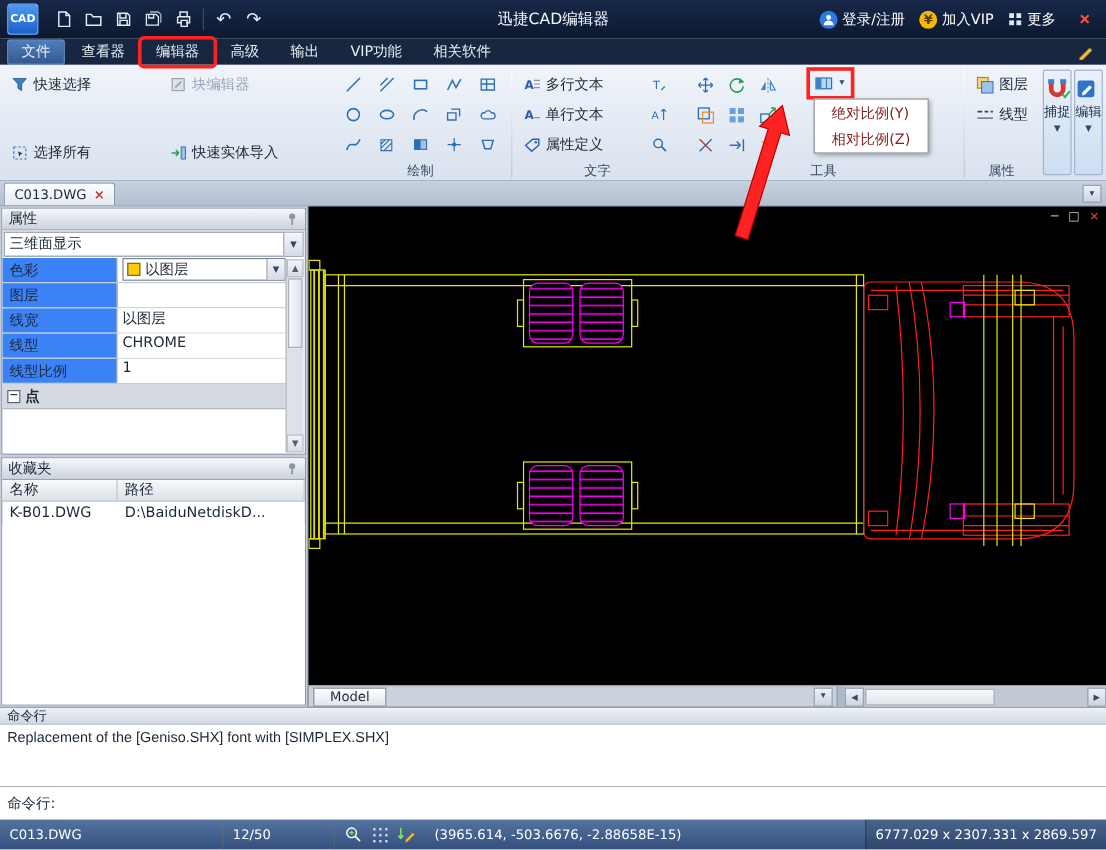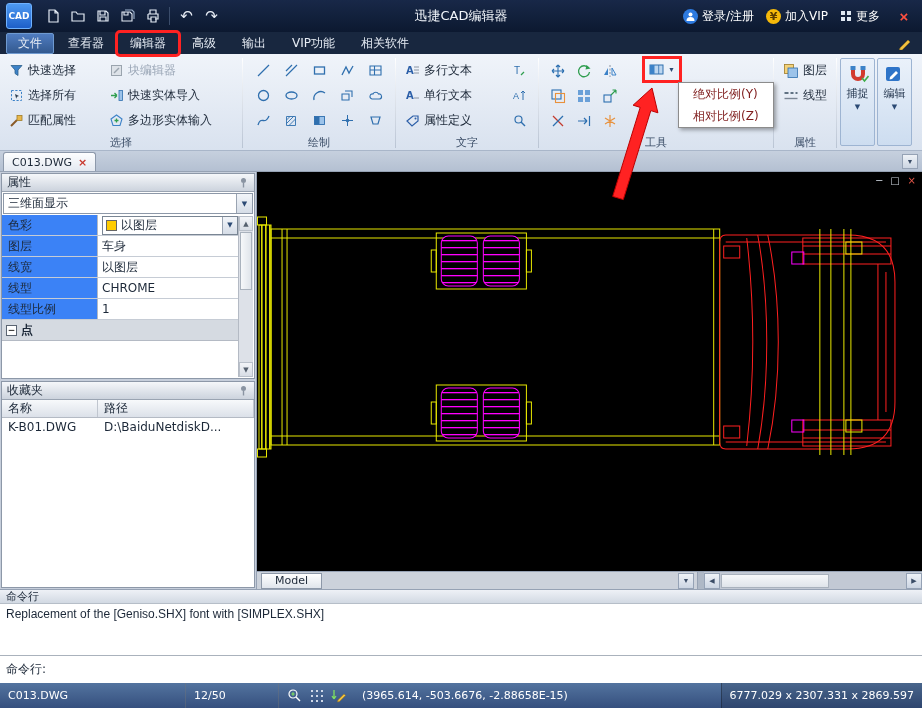--- a/index.html
+++ b/index.html
@@ -25,21 +25,21 @@
   .mitem.active { background:linear-gradient(#4f7cc0,#33598f); border:1px solid #6f9ad0; padding:1px 11px; }
   .red-outline { outline:3px solid #ff2222; }
   .menu-right { margin-left:auto; display:flex; align-items:center; gap:6px; padding-right:10px; }
 
   
   .ribbon { height:97px; background:linear-gradient(#f0f4fa,#d9e2ef); border-bottom:1px solid #a9b6c9; display:flex; align-items:stretch; padding:2px 2px 0 2px; flex:0 0 auto; }
   .rgroup { display:flex; flex-direction:column; padding:2px 4px 0; }
   .gbody { flex:1; }
   .glabel { height:15px; font-size:11px; color:#3a4c66; text-align:center; flex:0 0 auto; }
   .gsep { width:1px; background:linear-gradient(#ffffff,#b9c4d4); margin:2px 2px; }
-  .sel-grid { display:grid; grid-template-columns:100px 130px; grid-auto-rows:25px; align-items:center; }
+  .sel-grid { display:grid; grid-template-columns:100px 130px; grid-auto-rows:25px; align-items:center;gap:32px; }
   .ritem { display:flex; align-items:center; gap:4px; font-size:12px; padding:1px 3px; cursor:pointer; white-space:nowrap; }
   .ritem.disabled { color:#9aa6b6; }
   .draw-grid { display:grid; grid-template-columns:repeat(5,28px); grid-auto-rows:25px; }
   .ibtn { border:none; background:none; display:flex; align-items:center; justify-content:center; cursor:pointer; padding:0; }
   .g-text .gbody { display:flex; }
   .text-rows { display:flex; flex-direction:column; width:104px; }
   .text-rows .ritem { height:25px; }
   .text-extra { display:flex; flex-direction:column; width:26px; }
   .text-extra .ibtn { height:25px; }
   .g-tools .gbody { display:flex; position:relative; width:222px; }
@@ -63,21 +63,21 @@
   .props-panel { height:206px; flex:0 0 auto; }
   .fav-panel { flex:1; min-height:0; }
   .phead { height:18px; background:linear-gradient(#f5f7fa,#ccd3dd); border-bottom:1px solid #9aa4b2; display:flex; align-items:center; padding:0 5px; font-size:12px; flex:0 0 auto; }
   .pin { margin-left:auto; cursor:pointer; }
   .selector { height:21px; border:1px solid #8d98a8; margin:1px; display:flex; align-items:center; font-size:12px; background:#fff; flex:0 0 auto; cursor:pointer; }
   .sel-label { padding-left:4px; flex:1; }
   .caret-box { width:16px; align-self:stretch; border-left:1px solid #9aa4b2; background:linear-gradient(#f2f5f9,#d6dde7); display:flex; align-items:center; justify-content:center; font-size:7px; color:#2c4a74; }
   .ptable { flex:1; margin-right:15px; overflow:hidden; font-size:12px; }
   .prow { display:grid; grid-template-columns:96px 1fr; height:21px; border-bottom:1px solid #c6ccd5; }
   .pcell-l { background:#3b82f6; border-right:1px solid #b4bac4; display:flex; align-items:center; padding-left:6px; }
-  .pcell-v { background:#fff; display:flex; align-items:center; padding-left:4px; cursor:pointer; }
+  .pcell-v { background:#fff; display:flex; padding-left:4px; cursor:pointer; }
   .combo { flex:1; height:19px; border:1px solid #7a8694; display:flex; align-items:center; gap:4px; padding-left:3px; background:#fff; margin-right:1px; }
   .combo .caret-box { width:15px; margin-left:auto; }
   .swatch { width:11px; height:11px; border:1px solid #666; flex:0 0 auto; }
   .psection { height:21px; background:#d5dae1; border-bottom:1px solid #b4bac4; display:flex; align-items:center; gap:4px; padding-left:4px; font-weight:bold; }
   .minibox { width:11px; height:11px; border:1px solid #5a6472; background:#fff; font-size:9px; line-height:9px; text-align:center; color:#333; }
   .vscroll { position:absolute; top:42px; bottom:1px; right:1px; width:15px; background:#dde1e8; border-left:1px solid #b4bac4; display:flex; flex-direction:column; }
   .sarrow { height:15px; display:flex; align-items:center; justify-content:center; font-size:7px; color:#55606e; background:linear-gradient(#f2f4f8,#d8dde5); border:1px solid #b9c0ca; cursor:pointer; flex:0 0 auto; }
   .sthumb { height:58px; background:linear-gradient(90deg,#f6f8fa,#dfe4ea); border:1px solid #a9b2bd; margin:1px; cursor:grab; flex:0 0 auto; }
   .strack { flex:1; }
   .fav-cols { display:grid; grid-template-columns:96px 1fr; height:18px; background:linear-gradient(#f7f9fb,#dce1e9); border-bottom:1px solid #b4bac4; font-size:12px; flex:0 0 auto; }
@@ -547,21 +547,20 @@
             <div class="pcell-v">
               <div class="combo">
                 <span class="swatch" style="background-color: rgb(255, 204, 0);"></span>
                 <span>以图层</span>
                 <span class="caret-box">▼</span>
               </div>
             </div>
           </div>
           <div class="prow">
             <div class="pcell-l">图层</div>
-            <div class="pcell-v">车身</div>
           </div>
           <div class="prow">
             <div class="pcell-l">线宽</div>
             <div class="pcell-v">以图层</div>
           </div>
           <div class="prow">
             <div class="pcell-l">线型</div>
             <div class="pcell-v">CHROME</div>
           </div>
           <div class="prow">

